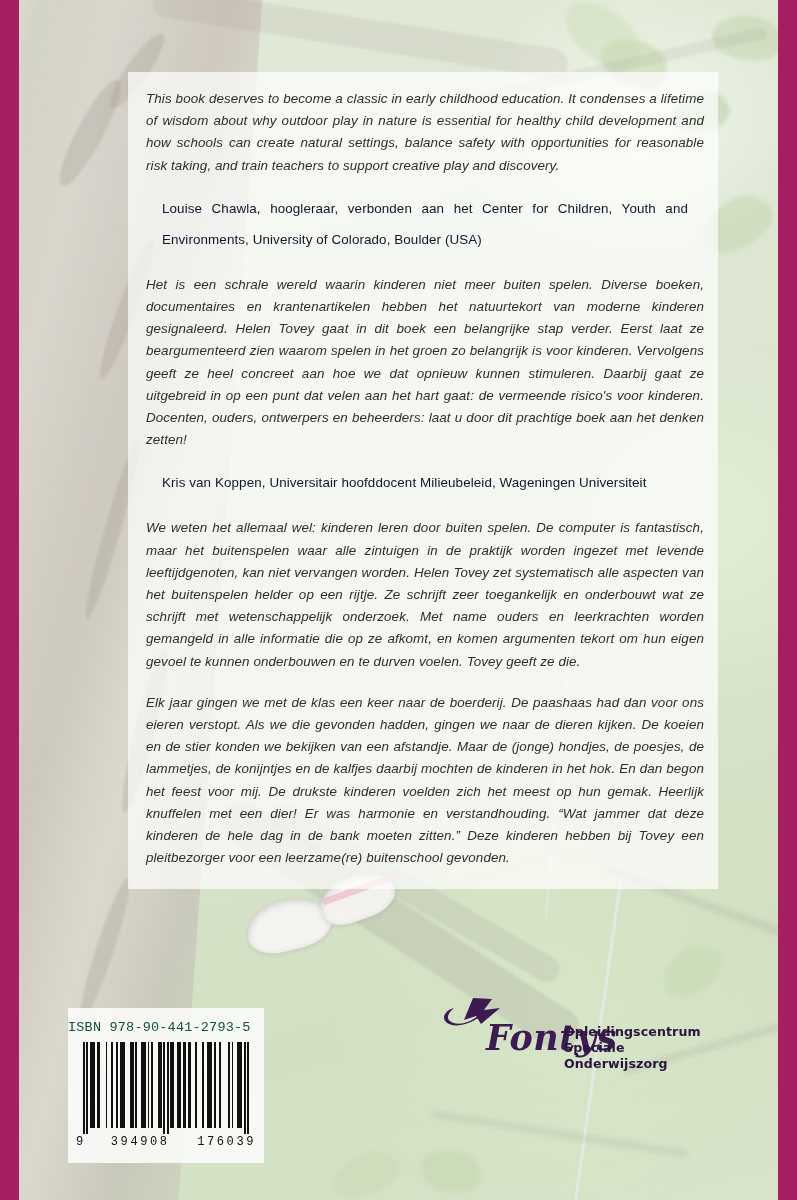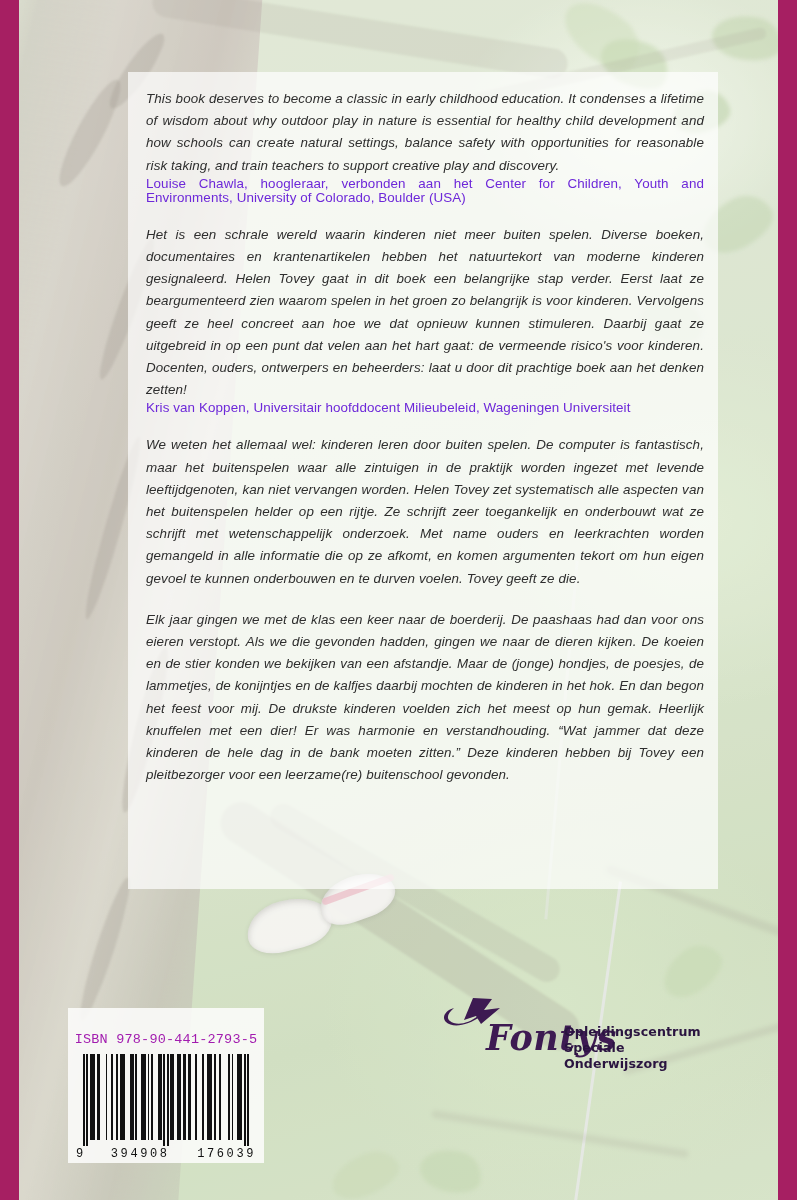--- a/index.html
+++ b/index.html
@@ -68,43 +68,42 @@
   .quote{
     margin:0;
     font-style:italic;
     text-align:justify;
     color:#2e2e2e;
     font-size:13.4px;
     line-height:22.2px;
     letter-spacing:.1px;
   }
   .attrib{
-    margin:0;
+    margin:16px;
     font-style:normal;
     text-align:justify;
-    color:#6d28d9;
+    color:#0f172a;
     font-size:13.4px;
-    line-height:14px;
+    line-height:31px;
     letter-spacing:.1px;
   }
   .block{margin-bottom:19px;}
   .block:last-child{margin-bottom:0;}
 
   
   .barcode-box{
     position:absolute;left:68px;top:1008px;width:196px;height:155px;
     background:rgba(252,252,250,.88);
     padding:0;
   }
   .isbn-text{
-    text-align:center;
     font-family:"Liberation Mono","DejaVu Sans Mono",monospace;
     font-size:13.5px;
-    color:#a21caf;
-    margin-top:24px;
+    color:#14532d;
+    margin-top:12px;
     letter-spacing:.2px;
   }
   .bars{
     position:relative;margin:7px auto 0 auto;width:166px;height:92px;
   }
   .bars span{position:absolute;top:0;background:#111;height:86px;}
   .bars span.g{height:92px;}
   .digits{
     display:flex;justify-content:space-between;
     width:180px;margin:1px auto 0 auto;

